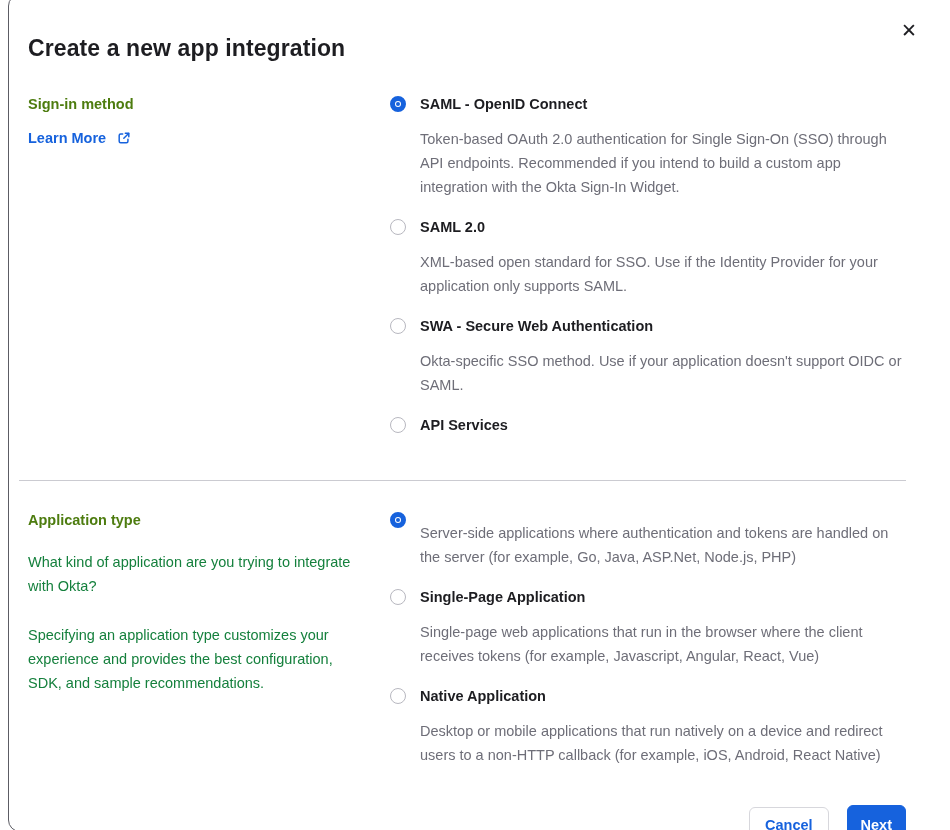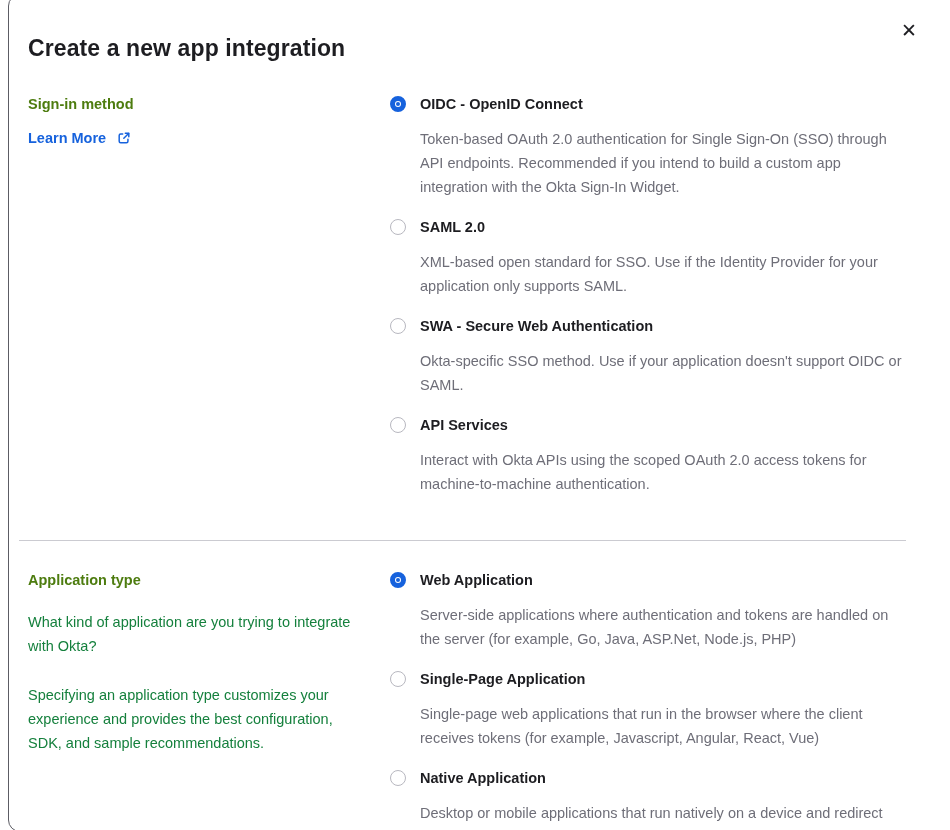--- a/index.html
+++ b/index.html
@@ -174,21 +174,21 @@
           </span>
         </a>
       </div>
       <div class="section-right">
 
         <div class="option">
           <span class="radio selected">
               <span class="dot"></span>
             </span>
           <div class="option-body">
-            <div class="option-label">OIDC - OpenID Connect</div>
+            <div class="option-label">SAML - OpenID Connect</div>
             <div class="option-desc">Token-based OAuth 2.0 authentication for Single Sign-On (SSO) through API endpoints. Recommended if you intend to build a custom app integration with the Okta Sign-In Widget.</div>
           </div>
         </div>
 
         <div class="option">
           <span class="radio"></span>
           <div class="option-body">
             <div class="option-label">SAML 2.0</div>
             <div class="option-desc">XML-based open standard for SSO. Use if the Identity Provider for your application only supports SAML.</div>
           </div>
@@ -199,21 +199,20 @@
           <div class="option-body">
             <div class="option-label">SWA - Secure Web Authentication</div>
             <div class="option-desc">Okta-specific SSO method. Use if your application doesn't support OIDC or SAML.</div>
           </div>
         </div>
 
         <div class="option">
           <span class="radio"></span>
           <div class="option-body">
             <div class="option-label">API Services</div>
-            <div class="option-desc">Interact with Okta APIs using the scoped OAuth 2.0 access tokens for machine-to-machine authentication.</div>
           </div>
         </div>
 
       </div>
     </div>
 
     <hr class="divider">
 
     <div class="section" style="margin-top:28px;">
       <div class="section-left">
@@ -221,21 +220,20 @@
         <p class="section-desc">What kind of application are you trying to integrate with Okta?</p>
         <p class="section-desc">Specifying an application type customizes your experience and provides the best configuration, SDK, and sample recommendations.</p>
       </div>
       <div class="section-right">
 
         <div class="option">
           <span class="radio selected">
               <span class="dot"></span>
             </span>
           <div class="option-body">
-            <div class="option-label">Web Application</div>
             <div class="option-desc">Server-side applications where authentication and tokens are handled on the server (for example, Go, Java, ASP.Net, Node.js, PHP)</div>
           </div>
         </div>
 
         <div class="option">
           <span class="radio"></span>
           <div class="option-body">
             <div class="option-label">Single-Page Application</div>
             <div class="option-desc">Single-page web applications that run in the browser where the client receives tokens (for example, Javascript, Angular, React, Vue)</div>
           </div>

